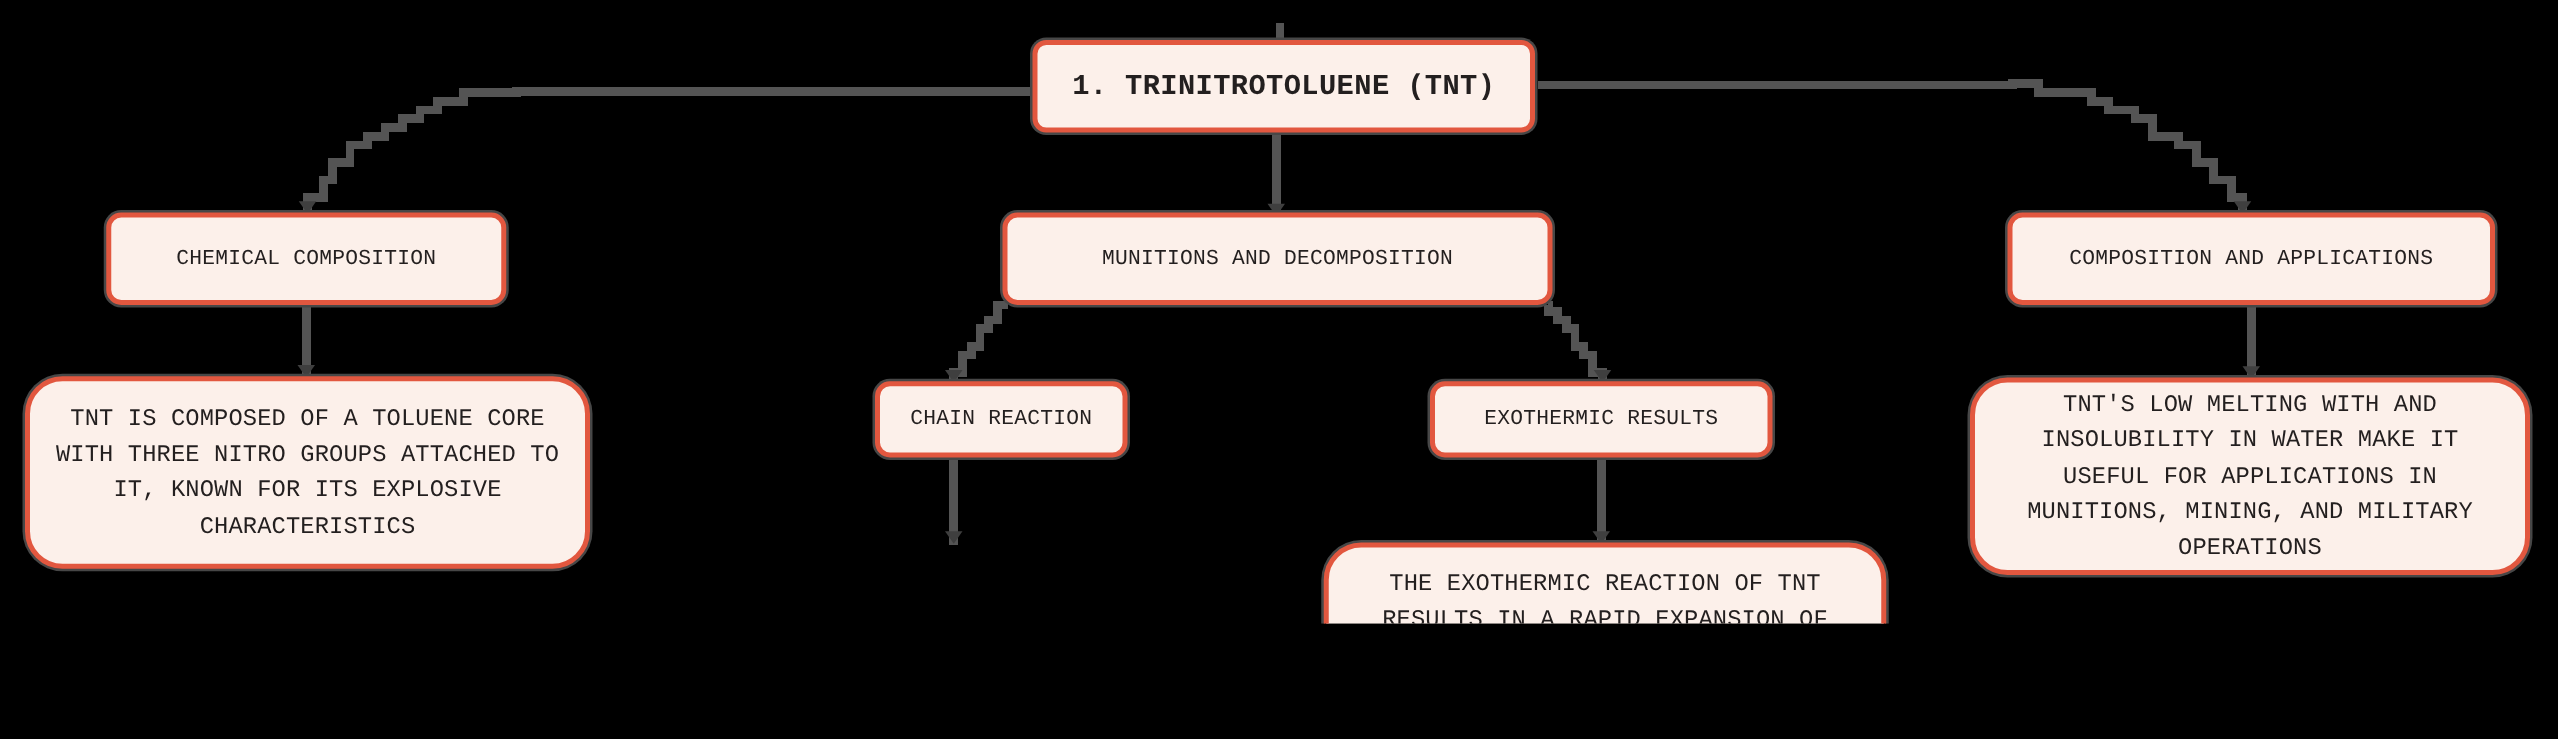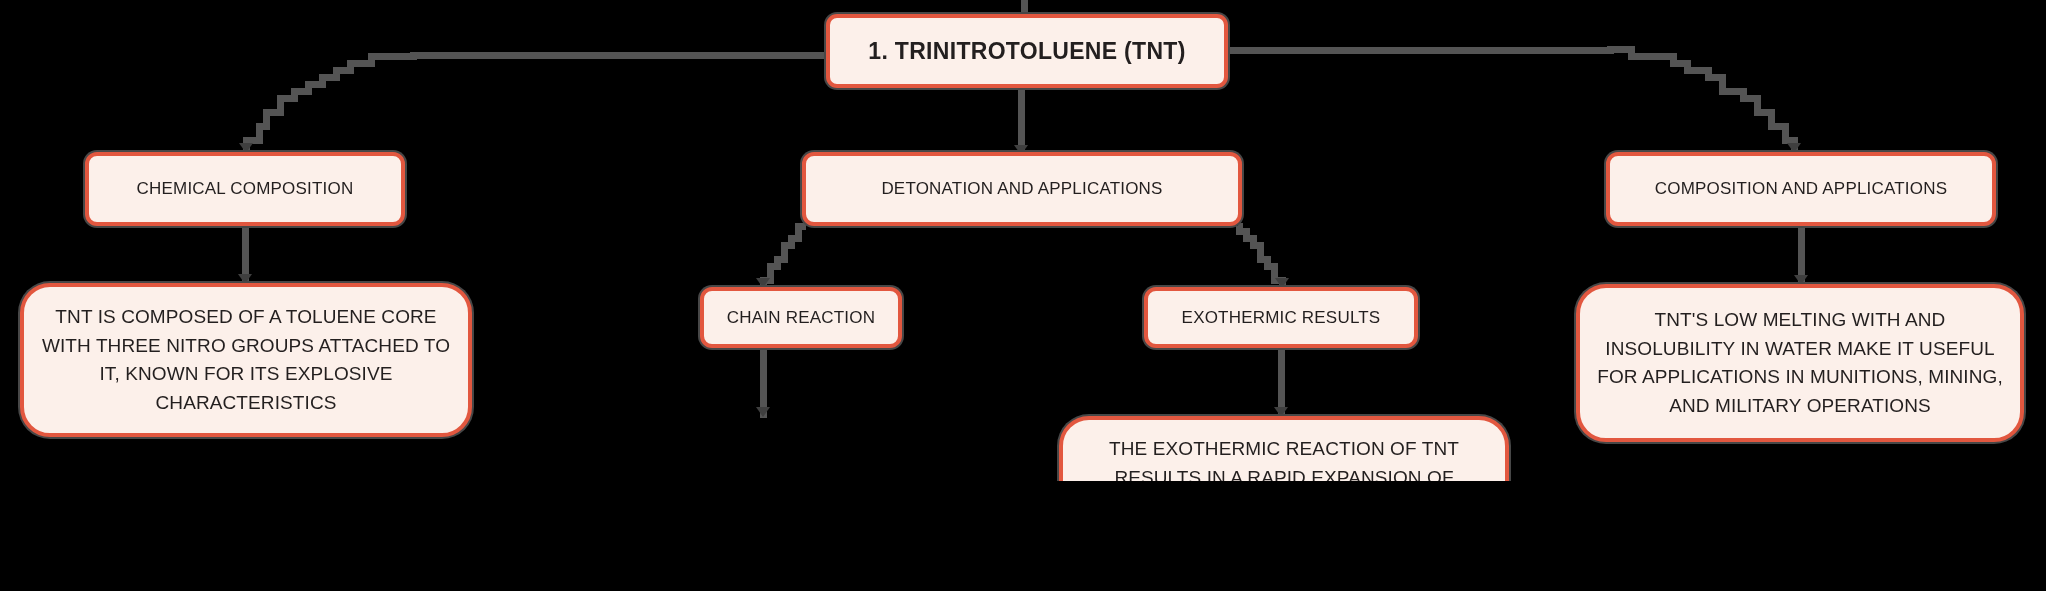--- a/index.html
+++ b/index.html
@@ -5,22 +5,23 @@
   html, body {
     margin: 0;
     padding: 0;
     background: #000;
   }
   .stage {
     position: relative;
     width: 2046px;
     height: 481px;
     background: var(--bg, #000);
-    font-family: Liberation Sans, sans-serif;
+    font-family: Liberation Mono, monospace;
     overflow: hidden;
+    margin-top: 18px;
   }
   .wires {
     position: absolute;
     left: 0; top: 0;
     width: 2046px;
     height: 591px;
     display: block;
   }
   .node {
     position: absolute;
@@ -92,21 +93,21 @@
 
   <div class="node root" style="left:826px; top:14px; width:402px; height:74px;">
     <span class="label">1. TRINITROTOLUENE (TNT)</span>
   </div>
 
   <div class="node section" style="left:85px; top:152px; width:320px; height:74px;">
     <span class="label">CHEMICAL COMPOSITION</span>
   </div>
 
   <div class="node section" style="left:802px; top:152px; width:440px; height:74px;">
-    <span class="label">DETONATION AND APPLICATIONS</span>
+    <span class="label">MUNITIONS AND DECOMPOSITION</span>
   </div>
 
   <div class="node section" style="left:1606px; top:152px; width:390px; height:74px;">
     <span class="label">COMPOSITION AND APPLICATIONS</span>
   </div>
 
   <div class="node section" style="left:700px; top:287px; width:202px; height:61px;">
     <span class="label">CHAIN REACTION</span>
   </div>
 

